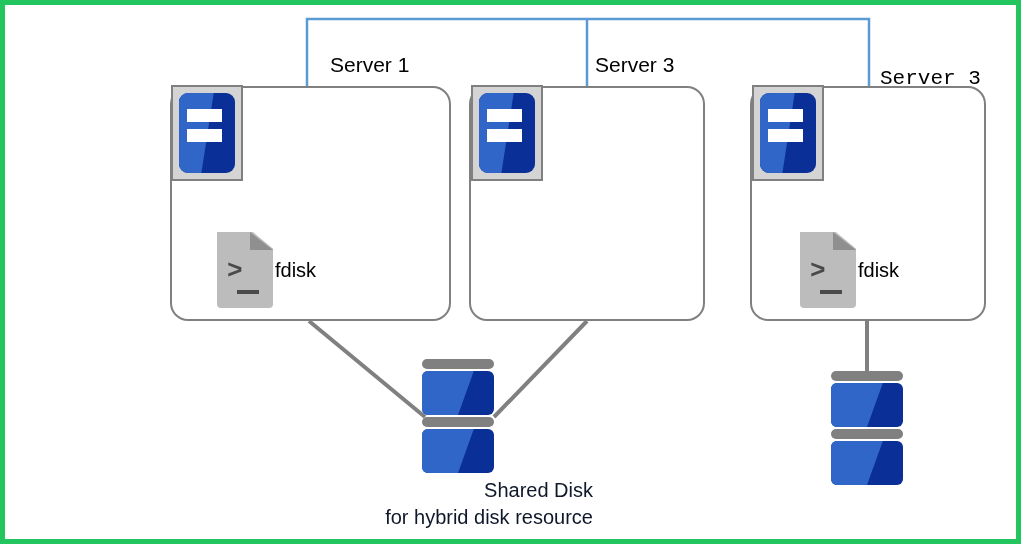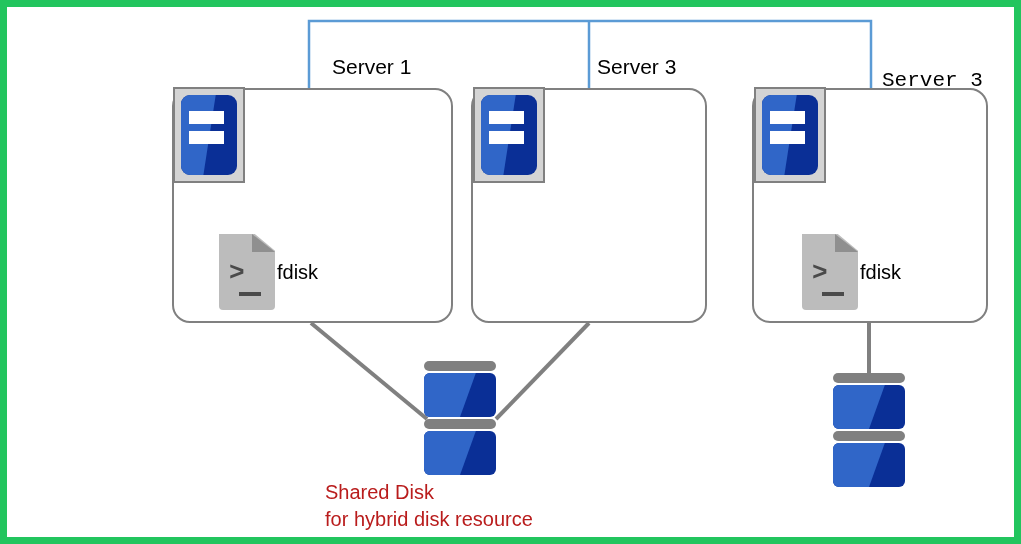--- a/index.html
+++ b/index.html
@@ -8,21 +8,21 @@
     background: #ffffff;
   }
   body {
     font-family: "Liberation Sans", sans-serif;
   }
   #canvas {
     position: relative;
     width: 1021px;
     height: 544px;
     background: #ffffff;
-    border: 7px solid #22c55e;
+    border: 5px solid #22c55e;
     box-sizing: border-box;
     overflow: hidden;
   }
   #svg-layer {
     position: absolute;
     left: 0;
     top: 0;
     width: 1021px;
     height: 544px;
   }
@@ -159,22 +159,22 @@
   
   .server-title {
     position: absolute;
     font-size: 21px;
     color: #000000;
     white-space: nowrap;
   }
   .caption {
     position: absolute;
     font-size: 20px;
-    color: #b91c1c;
-    text-align: left;
+    color: #0f172a;
+    text-align: right;
     line-height: 1.35;
   }
 </style>
 </head>
 <body>
 
 <div id="canvas">
 
   <svg id="svg-layer" viewBox="0 0 1021 544">
 

